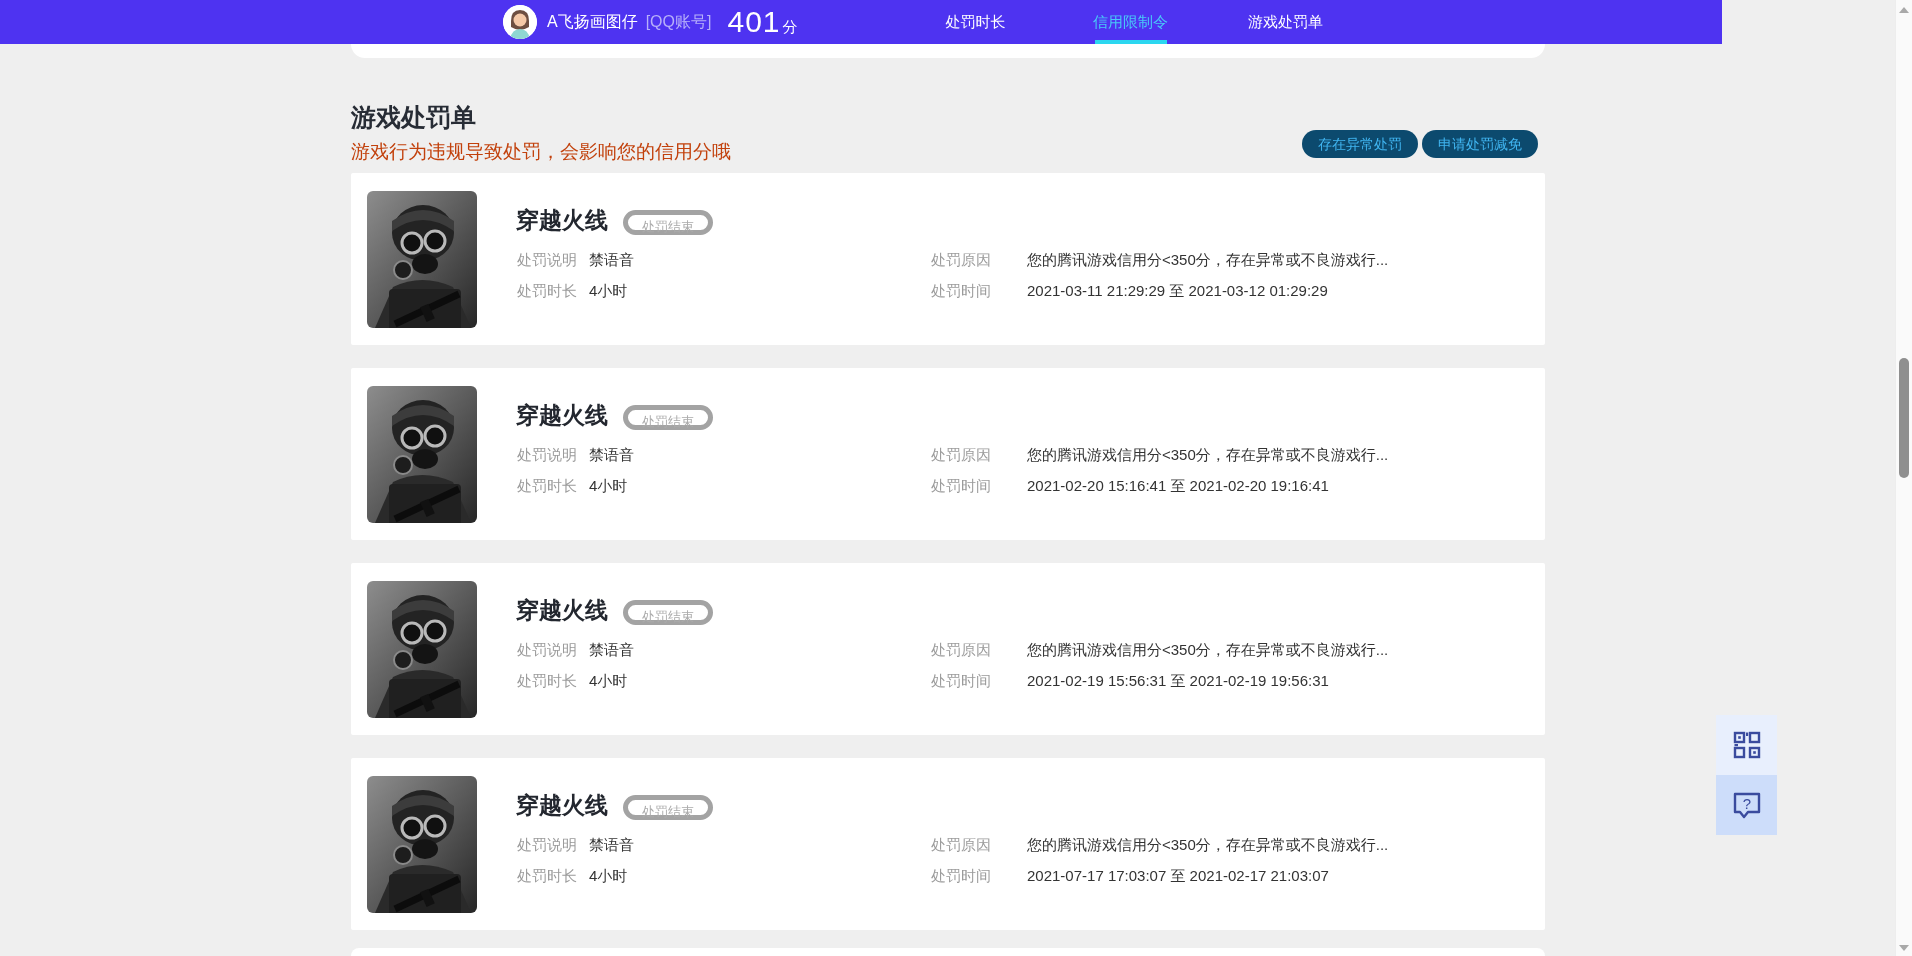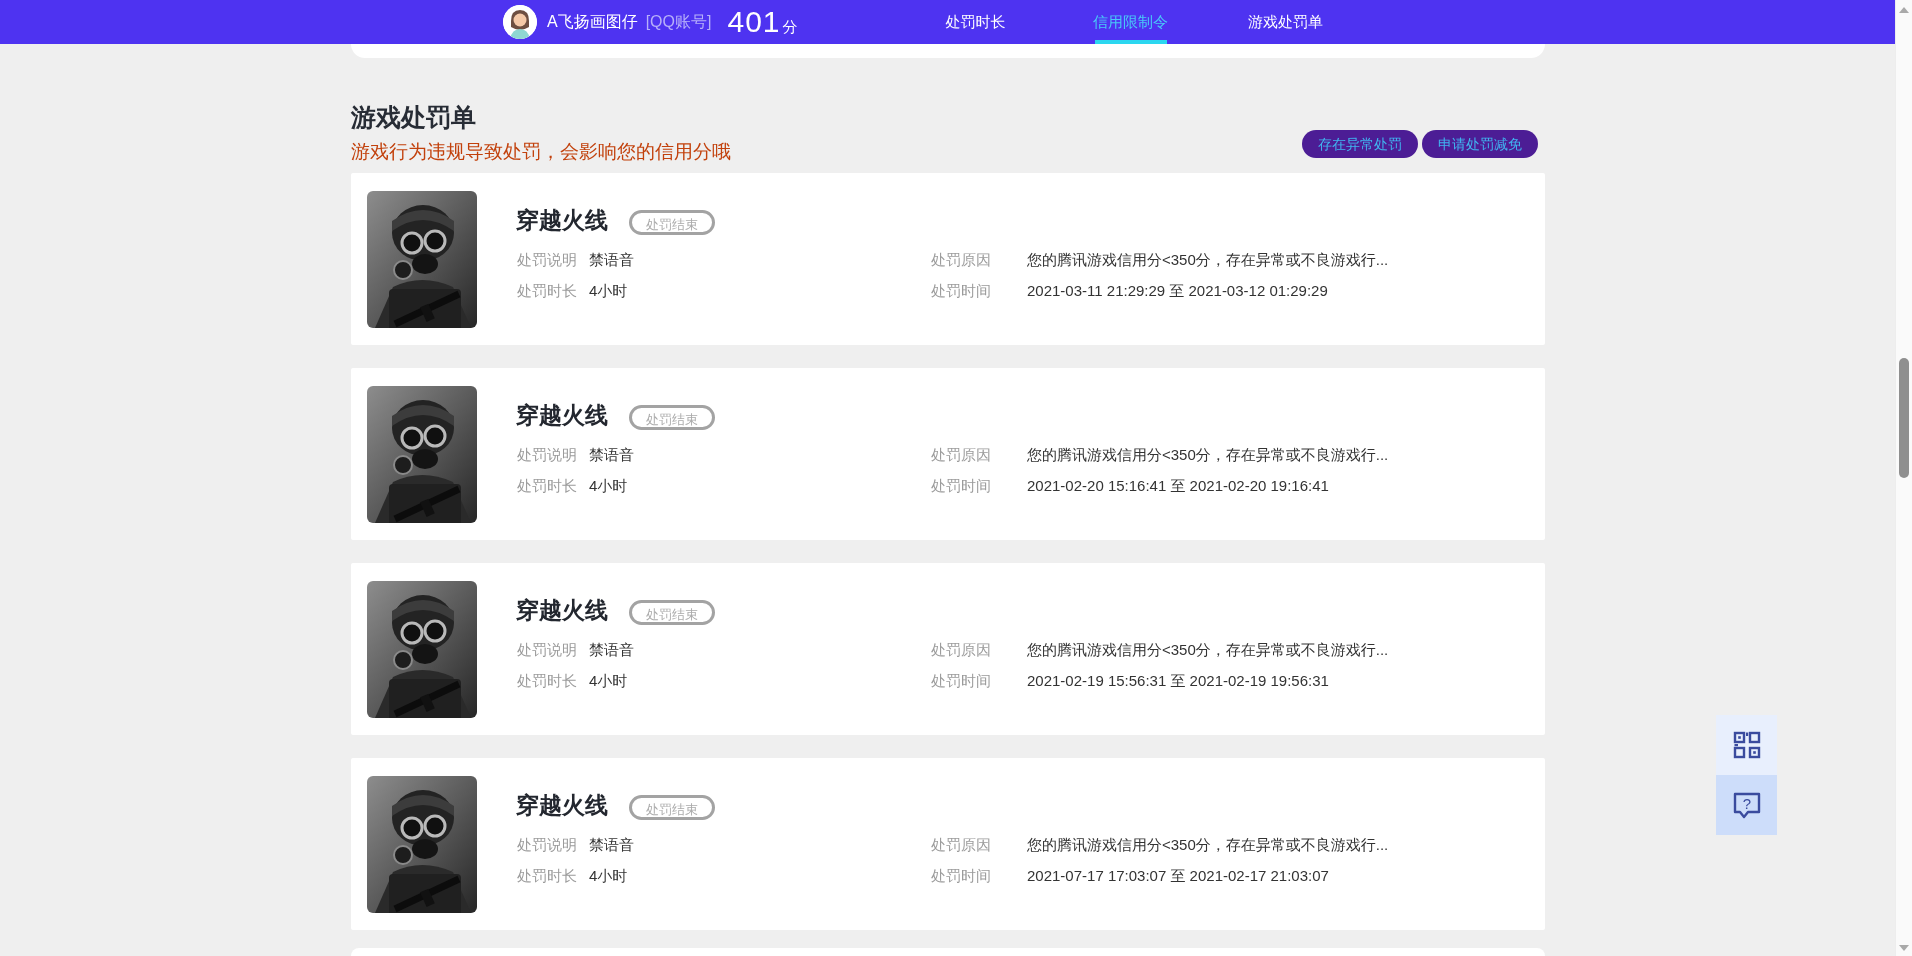--- a/index.html
+++ b/index.html
@@ -6,21 +6,21 @@
   html,body { width:1912px; height:956px; overflow:hidden; }
   body {
     font-family:"Liberation Sans","DejaVu Sans",sans-serif;
     background:#efefef;
     position:relative;
     color:#333;
   }
 
   
   .header {
-    position:absolute; top:0; left:0; width:1895px; height:44px;
+    position:absolute; top:0; left:0; width:1722px; height:44px;
     background:#4e33f1;
   }
   .header-left {
     position:absolute; left:503px; top:0; height:44px;
     display:flex; align-items:center; gap:10px;
   }
   .avatar {
     width:34px; height:34px; border-radius:50%; overflow:hidden;
     background:#fff; flex:0 0 auto; cursor:pointer;
   }
@@ -70,21 +70,21 @@
   .page-title {
     position:absolute; left:0; top:101px;
     font-size:25px; font-weight:bold; color:#272c35;
   }
   .page-subtitle {
     position:absolute; left:0; top:139px;
     font-size:19px; color:#c2410c;
   }
   .action-btn {
     position:absolute; top:130px; height:28px; line-height:28px;
-    background:#4c1d95; color:#40b5f0; font-size:14px;
+    background:#0c4a6e; color:#40b5f0; font-size:14px;
     border:none; border-radius:14px; padding:0 16px; cursor:pointer;
   }
   .btn-abnormal { right:127px; }
   .btn-relief  { right:7px; }
 
   
   .card {
     position:absolute; left:0; width:1194px; height:172px;
     background:#ffffff; border-radius:2px;
   }
@@ -92,22 +92,22 @@
 
   .game-thumb {
     position:absolute; left:16px; top:18px; width:110px; height:137px;
     border-radius:6px; overflow:hidden;
   }
   .game-title {
     position:absolute; left:165px; top:32px;
     font-size:23px; font-weight:bold; color:#23272f;
   }
   .status-badge {
-    position:absolute; left:278px; top:37px; height:25px; line-height:23px;
-    border:3px solid #a3a3a3; border-radius:13px; padding:0 14px;
+    position:absolute; left:272px; top:37px; height:25px; line-height:23px;
+    border:5px solid #a3a3a3; border-radius:13px; padding:0 14px;
     color:#ababab; font-size:13px; background:#fff;
   }
   .f-label { position:absolute; font-size:15px; color:#9b9b9b; }
   .f-value { position:absolute; font-size:15px; color:#333333; }
   .r1 { top:78px; } .r2 { top:109px; }
   .lc-label { left:166px; } .lc-value { left:238px; }
   .rc-label { left:580px; } .rc-value { left:676px; }
 
   
   .float-stack { position:absolute; left:1716px; top:715px; width:61px; }

